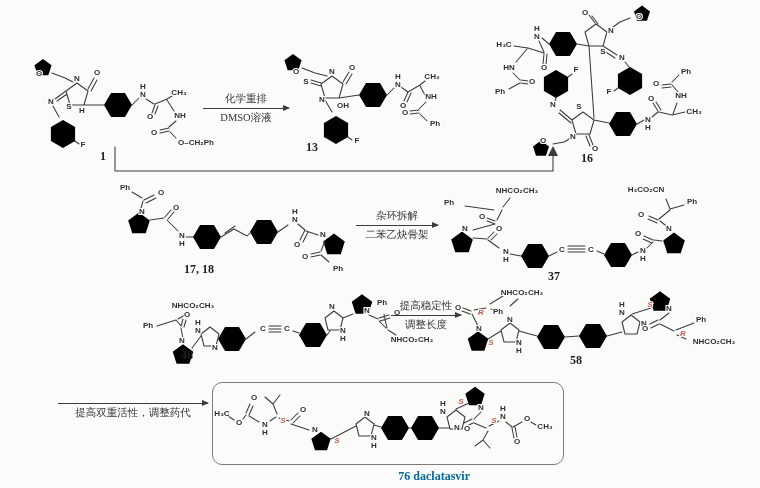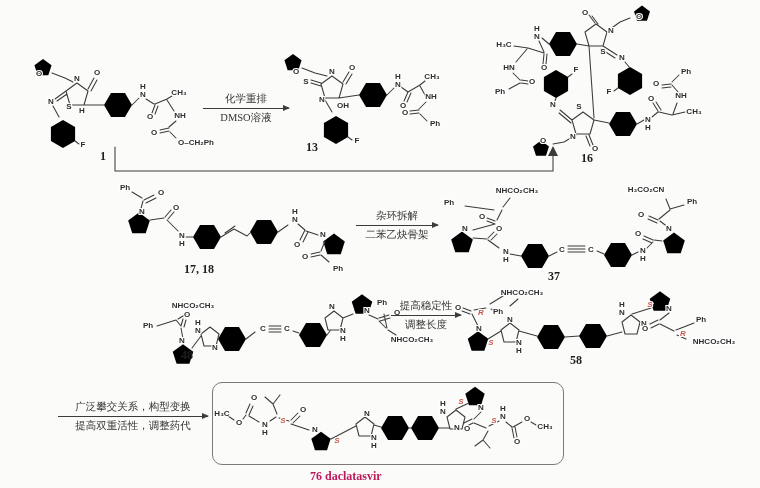--- a/index.html
+++ b/index.html
@@ -13,21 +13,21 @@
   .mol text.red{fill:#c8564a;font-style:italic;font-weight:700;}
   .mol .arrowfill{fill:#3b3b3b;stroke:none;}
   
   .rxn{position:absolute;text-align:center;color:#333;font-size:10.5px;line-height:13px;}
   .rxn .shaft{position:relative;height:0;border-top:1.2px solid #3b3b3b;margin:3px 0 2px 0;}
   .rxn .shaft::after{content:"";position:absolute;right:-1px;top:-4px;width:0;height:0;
        border-left:7px solid #3b3b3b;border-top:3.5px solid transparent;border-bottom:3.5px solid transparent;}
   .num{position:absolute;font-weight:bold;font-size:12px;color:#1e1e1e;}
   .note{position:absolute;font-size:10.5px;color:#333;letter-spacing:.2px;white-space:nowrap;}
   .box76{position:absolute;left:212px;top:382px;width:350px;height:81px;border:1.2px solid #7a7a78;border-radius:10px;}
-  .cap{position:absolute;left:310px;top:469px;width:160px;text-align:left;font-weight:bold;font-size:12px;color:#be185d;}
+  .cap{position:absolute;left:310px;top:469px;width:160px;text-align:right;font-weight:bold;font-size:12px;color:#0369a1;}
 </style>
 </head>
 <body>
 
 <div id="canvas">
 
 <svg width="0" height="0" style="position:absolute">
   <defs>
     <g id="bz">
           <polygon points="14,0 7,12.1 -7,12.1 -14,0 -7,-12.1 7,-12.1"></polygon>
@@ -318,21 +318,20 @@
   <text class="red" x="202" y="20">S</text>
   <text x="221" y="24">N</text>
   <text x="197" y="44">O</text>
   <text class="red" x="235" y="49">R</text>
   <text x="253" y="35">Ph</text>
   <text x="266" y="57">NHCO₂CH₃</text>
 </svg>
 <div class="num" style="left:570px;top:353px">58</div>
 
 <div class="rxn" style="left:58px;top:400px;width:150px">
-  <div>广泛攀交关系，构型变换</div>
   <div class="shaft"></div>
   <div>提高双重活性，调整药代</div>
 </div>
 
 <div class="box76"></div>
 <svg class="mol" style="left:213px;top:383px" width="350" height="80" viewBox="0 0 350 80">
   <g>
     <use href="#p5" transform="translate(108,59) scale(0.85)"></use>
     <use href="#bz" transform="translate(182,45)"></use>
     <use href="#bz" transform="translate(212,45)"></use>

